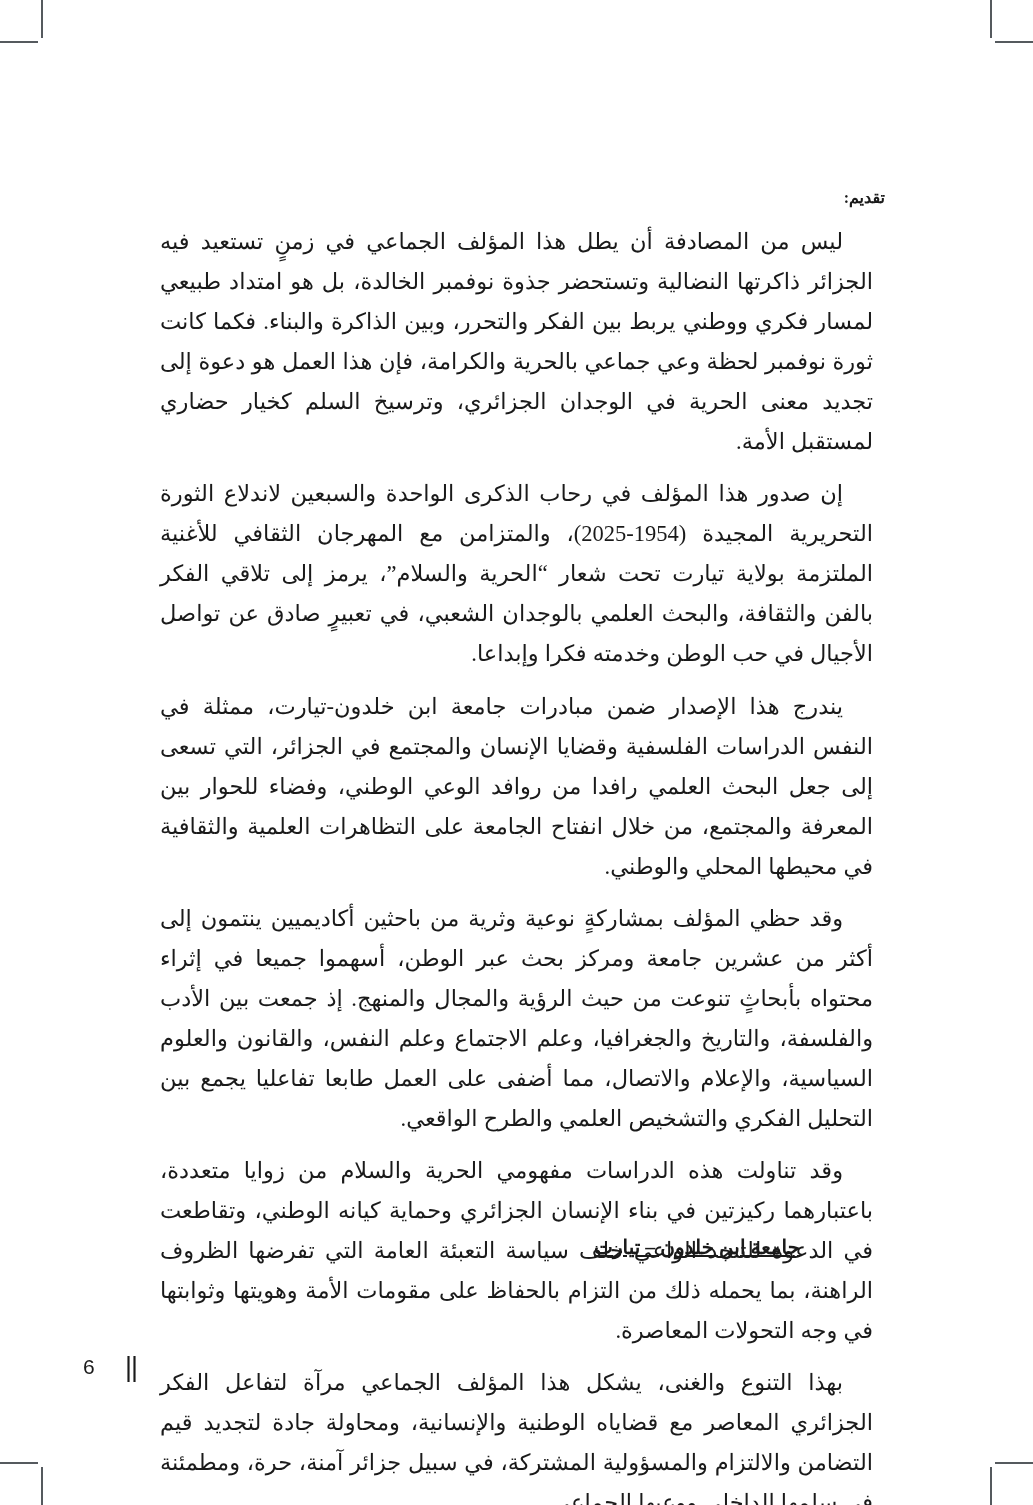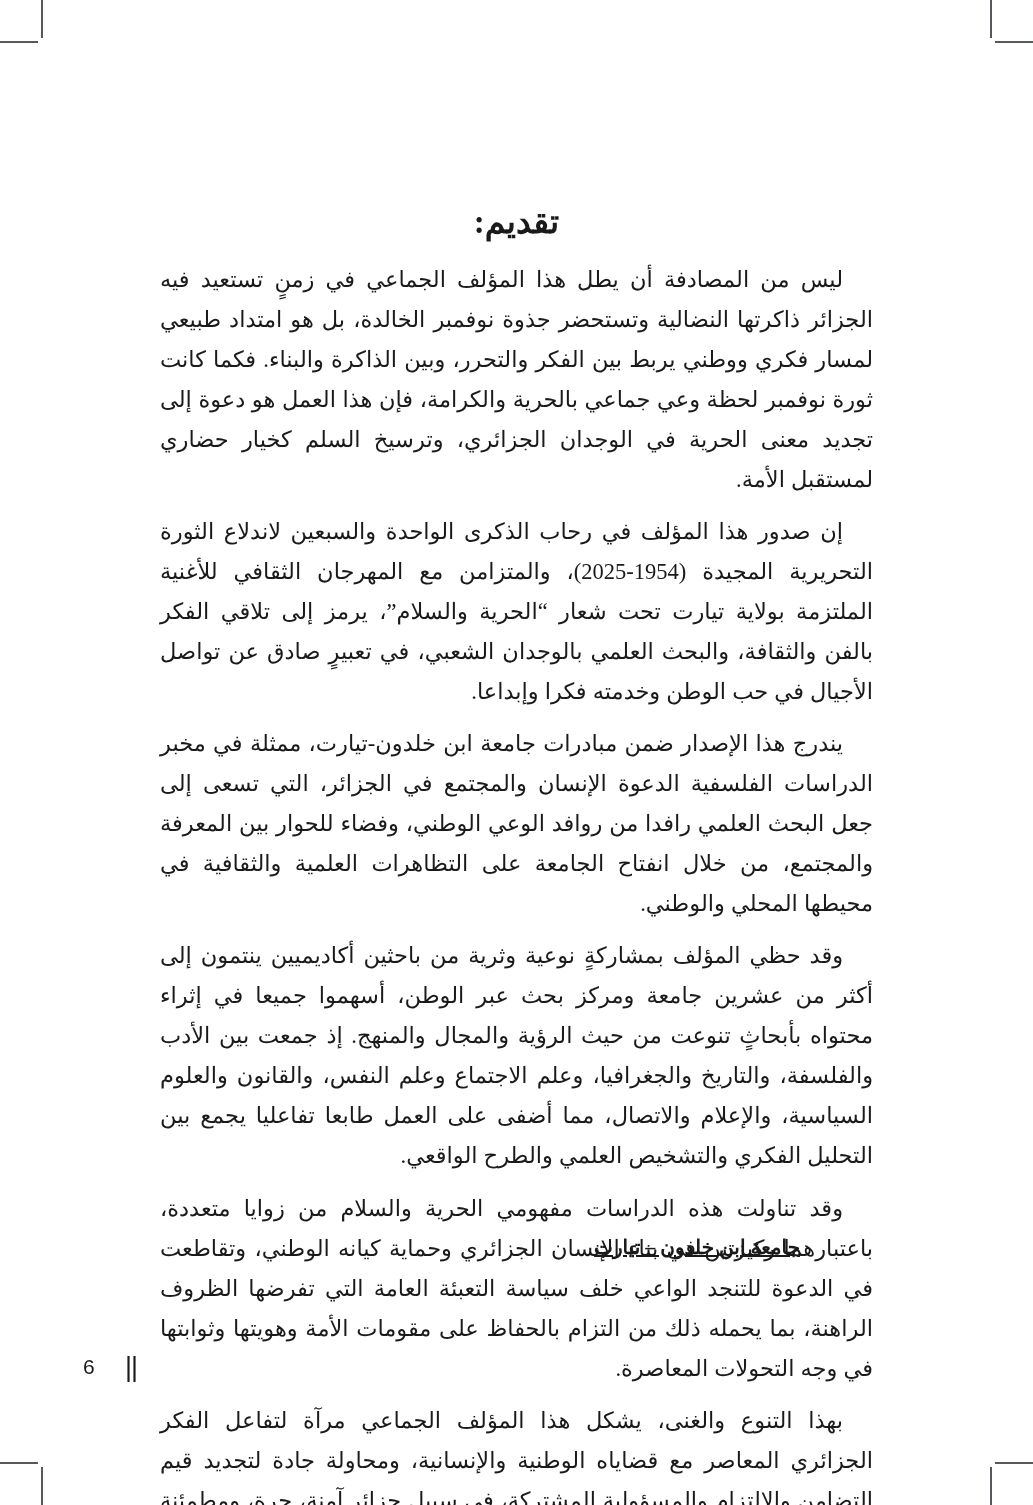--- a/index.html
+++ b/index.html
@@ -52,24 +52,24 @@
   .content {
     position: absolute;
     right: 148px;
     left: 148px;
     top: 186px;
     direction: rtl;
     text-align: justify;
   }
 
   .section-title {
-    font-size: 33px;
+    font-size: 16px;
     font-weight: 700;
-    text-align: center;
-    margin: 12px 0 6px 0;
+    text-align: right;
+    margin: 0 0 6px 0;
     letter-spacing: 0;
     line-height: 1.5;
   }
 
   p.body-par {
     margin: 12px;
     font-size: 22.5px;
     line-height: 1.78;
     text-align: justify;
     text-justify: inter-word;
@@ -144,21 +144,21 @@
     <i class="crop-v"></i>
     <i class="crop-h"></i>
   </div>
 
   <div class="content">
 
     <h1 class="section-title">تقديم:</h1>
 
     <p class="body-par">ليس من المصادفة أن يطل هذا المؤلف الجماعي في زمنٍ تستعيد فيه الجزائر ذاكرتها النضالية وتستحضر جذوة نوفمبر الخالدة، بل هو امتداد طبيعي لمسار فكري ووطني يربط بين الفكر والتحرر، وبين الذاكرة والبناء. فكما كانت ثورة نوفمبر لحظة وعي جماعي بالحرية والكرامة، فإن هذا العمل هو دعوة إلى تجديد معنى الحرية في الوجدان الجزائري، وترسيخ السلم كخيار حضاري لمستقبل الأمة.</p>
     <p class="body-par">إن صدور هذا المؤلف في رحاب الذكرى الواحدة والسبعين لاندلاع الثورة التحريرية المجيدة (1954-2025)، والمتزامن مع المهرجان الثقافي للأغنية الملتزمة بولاية تيارت تحت شعار “الحرية والسلام”، يرمز إلى تلاقي الفكر بالفن والثقافة، والبحث العلمي بالوجدان الشعبي، في تعبيرٍ صادق عن تواصل الأجيال في حب الوطن وخدمته فكرا وإبداعا.</p>
-    <p class="body-par">يندرج هذا الإصدار ضمن مبادرات جامعة ابن خلدون-تيارت، ممثلة في مخبر الدراسات الفلسفية الدعوة الإنسان والمجتمع في الجزائر، التي تسعى إلى جعل البحث العلمي رافدا من روافد الوعي الوطني، وفضاء للحوار بين المعرفة والمجتمع، من خلال انفتاح الجامعة على التظاهرات العلمية والثقافية في محيطها المحلي والوطني.</p>
+    <p class="body-par">يندرج هذا الإصدار ضمن مبادرات جامعة ابن خلدون-تيارت، ممثلة في النفس الدراسات الفلسفية وقضايا الإنسان والمجتمع في الجزائر، التي تسعى إلى جعل البحث العلمي رافدا من روافد الوعي الوطني، وفضاء للحوار بين المعرفة والمجتمع، من خلال انفتاح الجامعة على التظاهرات العلمية والثقافية في محيطها المحلي والوطني.</p>
     <p class="body-par">وقد حظي المؤلف بمشاركةٍ نوعية وثرية من باحثين أكاديميين ينتمون إلى أكثر من عشرين جامعة ومركز بحث عبر الوطن، أسهموا جميعا في إثراء محتواه بأبحاثٍ تنوعت من حيث الرؤية والمجال والمنهج. إذ جمعت بين الأدب والفلسفة، والتاريخ والجغرافيا، وعلم الاجتماع وعلم النفس، والقانون والعلوم السياسية، والإعلام والاتصال، مما أضفى على العمل طابعا تفاعليا يجمع بين التحليل الفكري والتشخيص العلمي والطرح الواقعي.</p>
     <p class="body-par">وقد تناولت هذه الدراسات مفهومي الحرية والسلام من زوايا متعددة، باعتبارهما ركيزتين في بناء الإنسان الجزائري وحماية كيانه الوطني، وتقاطعت في الدعوة للتنجد الواعي خلف سياسة التعبئة العامة التي تفرضها الظروف الراهنة، بما يحمله ذلك من التزام بالحفاظ على مقومات الأمة وهويتها وثوابتها في وجه التحولات المعاصرة.</p>
     <p class="body-par">بهذا التنوع والغنى، يشكل هذا المؤلف الجماعي مرآة لتفاعل الفكر الجزائري المعاصر مع قضاياه الوطنية والإنسانية، ومحاولة جادة لتجديد قيم التضامن والالتزام والمسؤولية المشتركة، في سبيل جزائر آمنة، حرة، ومطمئنة في سلمها الداخلي ووعيها الجماعي.</p>
 
   </div>
 
   <div class="signature">
     <div class="sig-line sig-indent-2">جامعة ابن خلدون – تيارت</div>
   </div>
 

